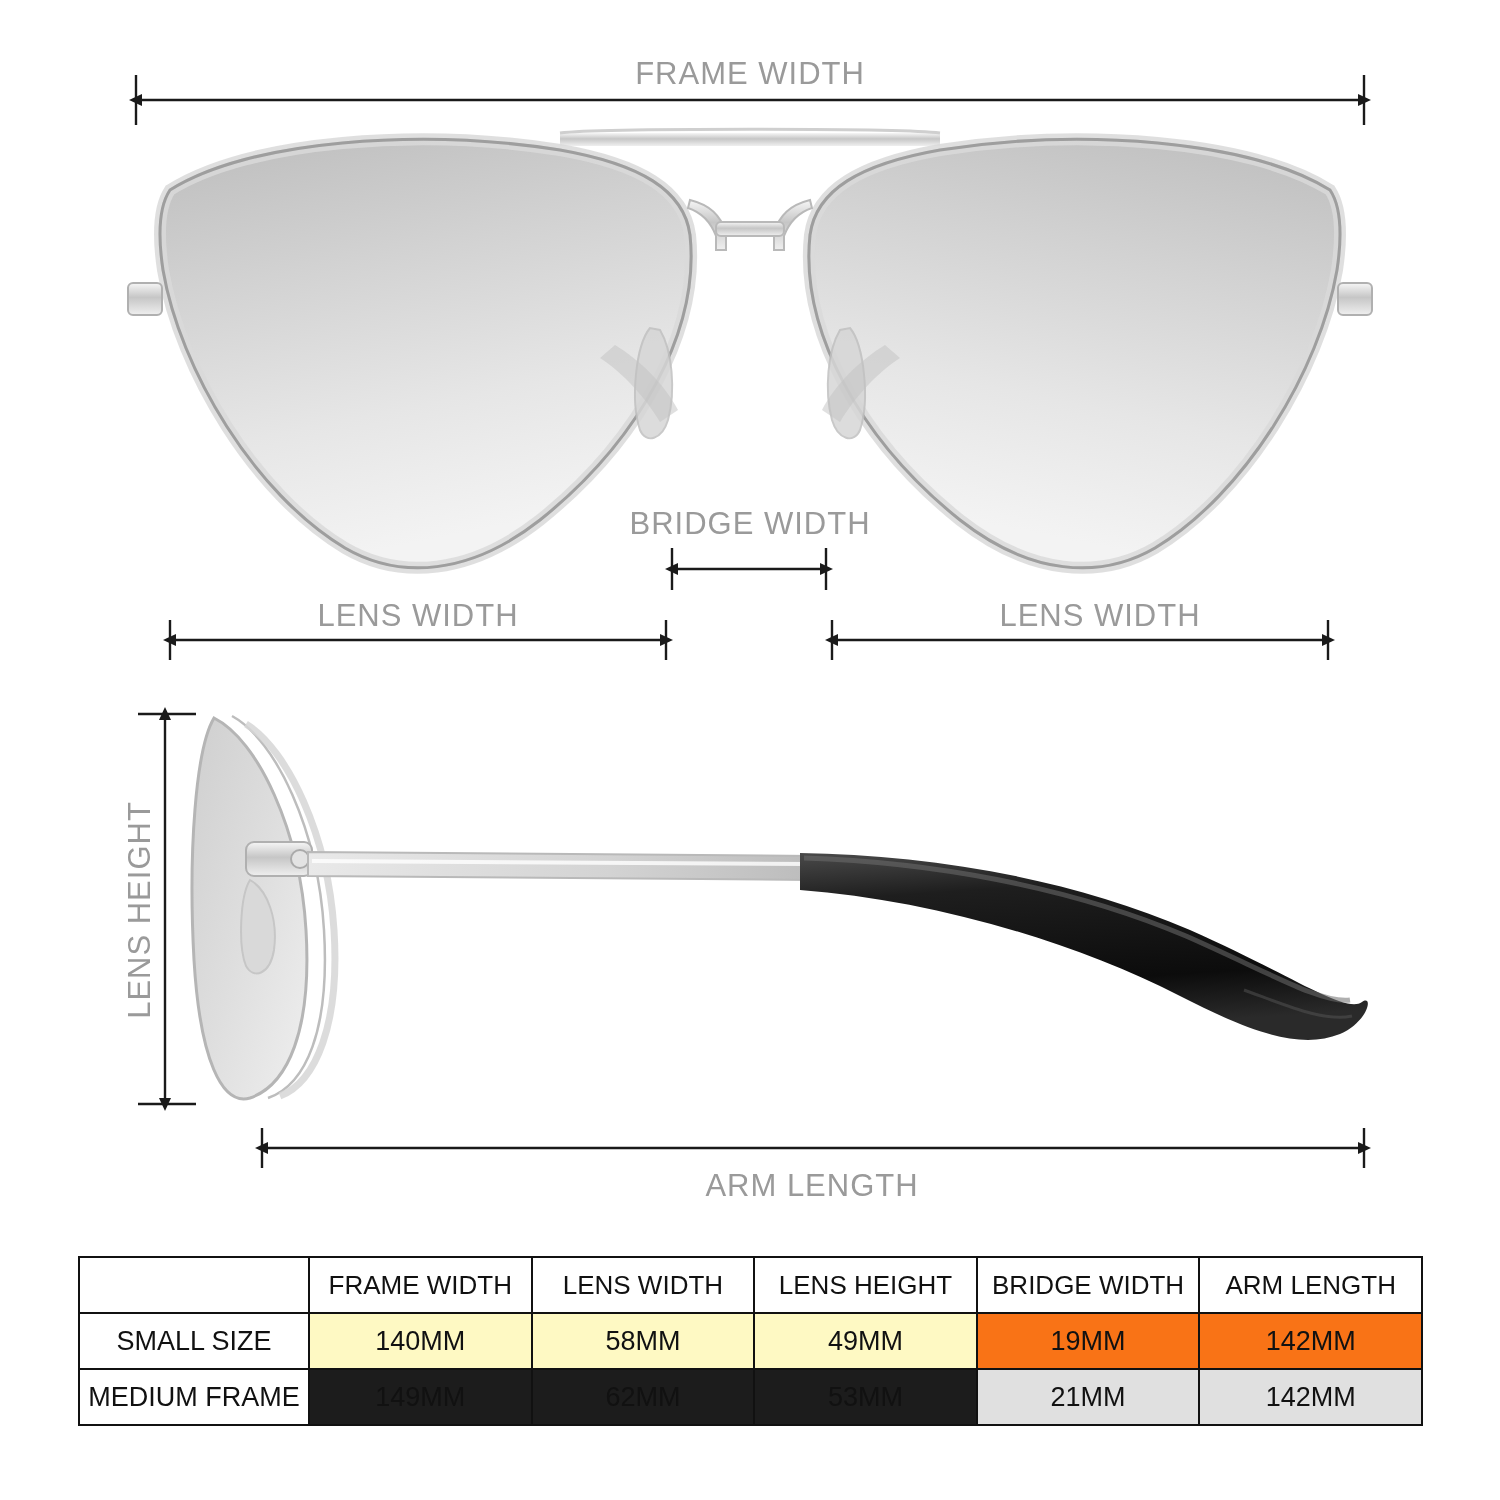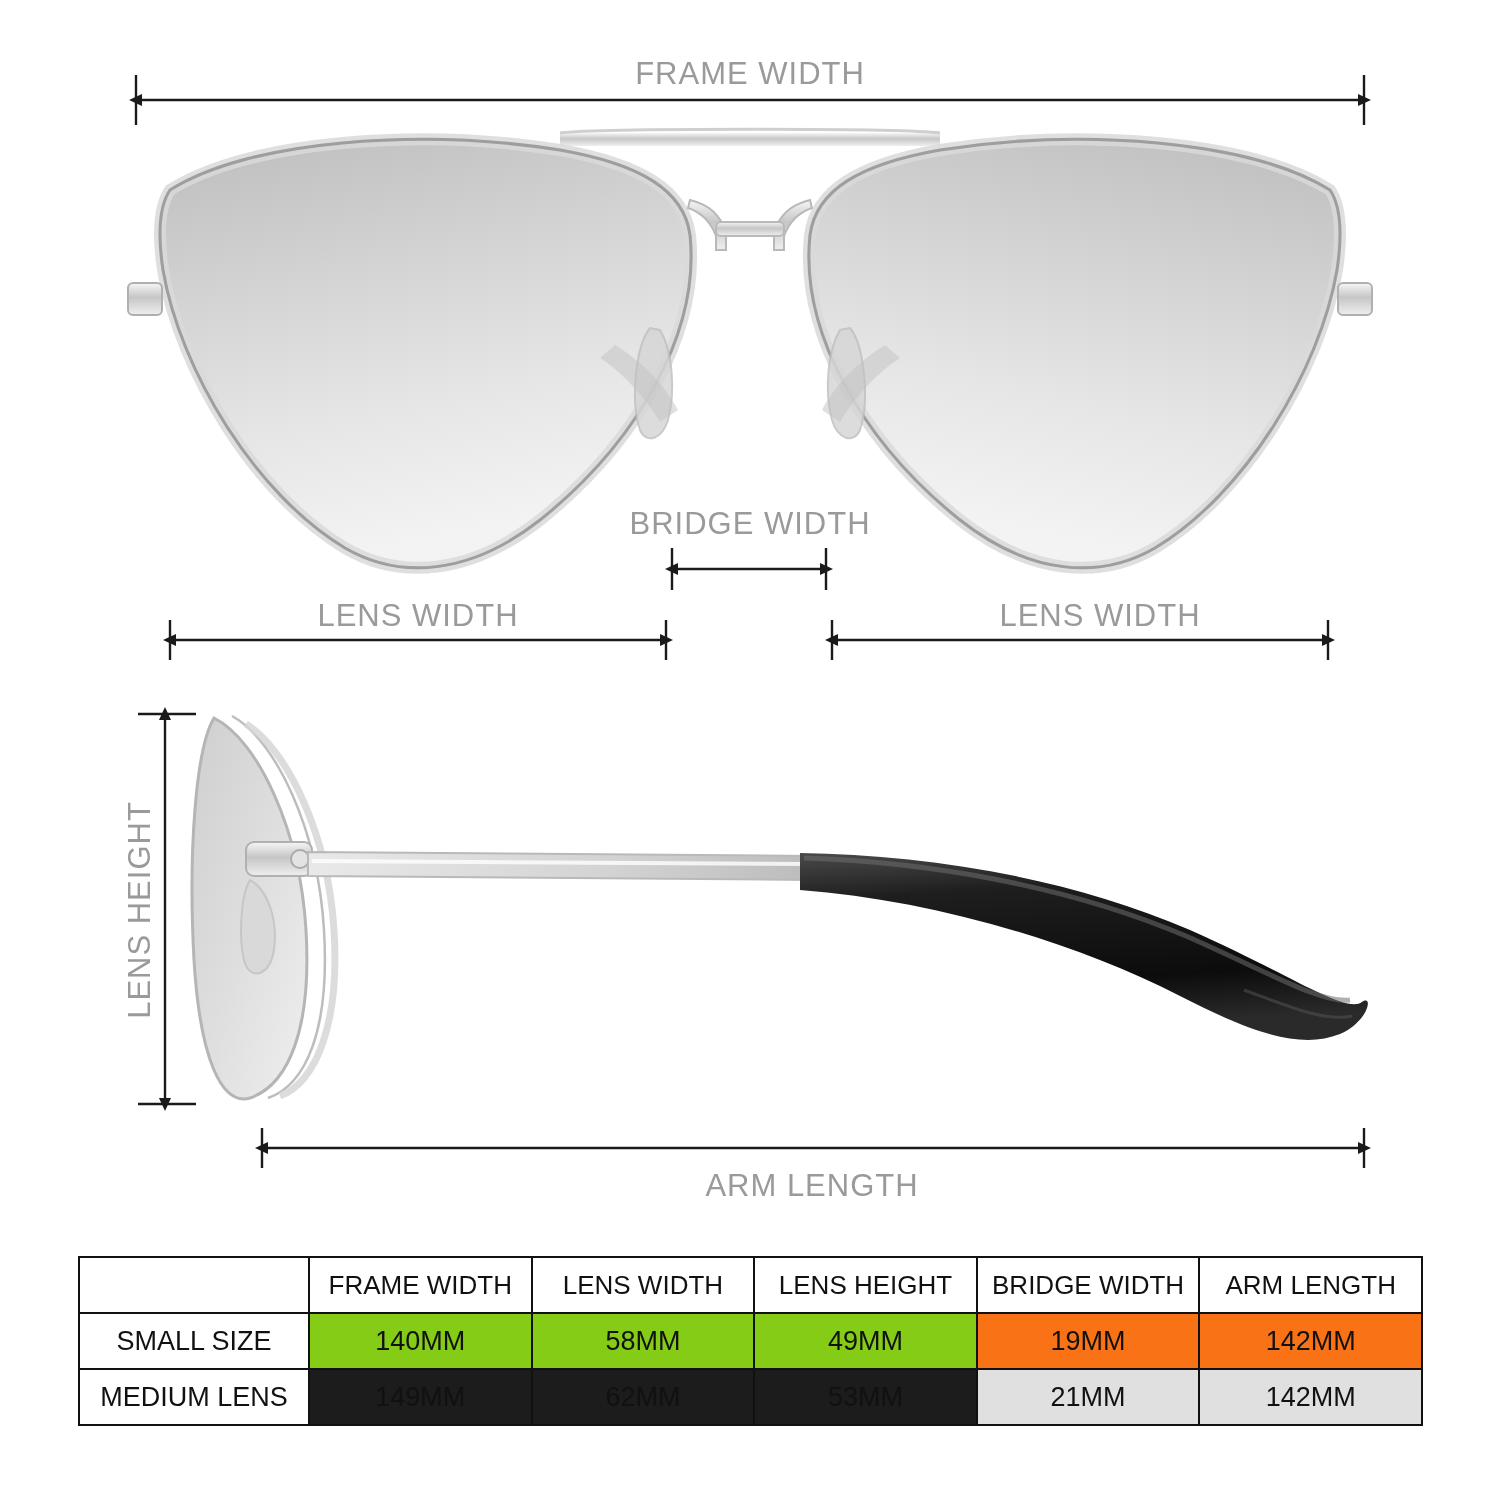--- a/index.html
+++ b/index.html
@@ -65,21 +65,21 @@
     color: #111;
     padding: 0;
   }
   .size-table .corner { width: 228px; }
   .size-table .rowhead {
     font-size: 27px;
     color: #111;
     background: #fff;
   }
   .hdr td { font-size: 26px; }
-  .cell-dark-1 { background: #84cc16; color: #ffffff; }
+  .cell-dark-1 { background: #fef9c3; color: #ffffff; }
   .cell-light-1 { background: #f97316; color: #111111; }
   .cell-dark-2 { background: #1c1c1c; color: #ffffff; }
   .cell-light-2 { background: #e0e0e0; color: #111111; margin-top: 44px; }
 </style>
 </head>
 <body>
 
 <div class="stage">
 
   <svg class="diagram" viewBox="0 0 1500 1500">
@@ -253,21 +253,21 @@
     </tr>
     <tr>
       <td class="rowhead">SMALL SIZE</td>
       <td class="cell-dark-1">140MM</td>
       <td class="cell-dark-1">58MM</td>
       <td class="cell-dark-1">49MM</td>
       <td class="cell-light-1">19MM</td>
       <td class="cell-light-1">142MM</td>
     </tr>
     <tr>
-      <td class="rowhead">MEDIUM LENS</td>
+      <td class="rowhead">MEDIUM FRAME</td>
       <td class="cell-dark-2">149MM</td>
       <td class="cell-dark-2">62MM</td>
       <td class="cell-dark-2">53MM</td>
       <td class="cell-light-2">21MM</td>
       <td class="cell-light-2">142MM</td>
     </tr>
   </tbody>
     </table>
 
 </div>

